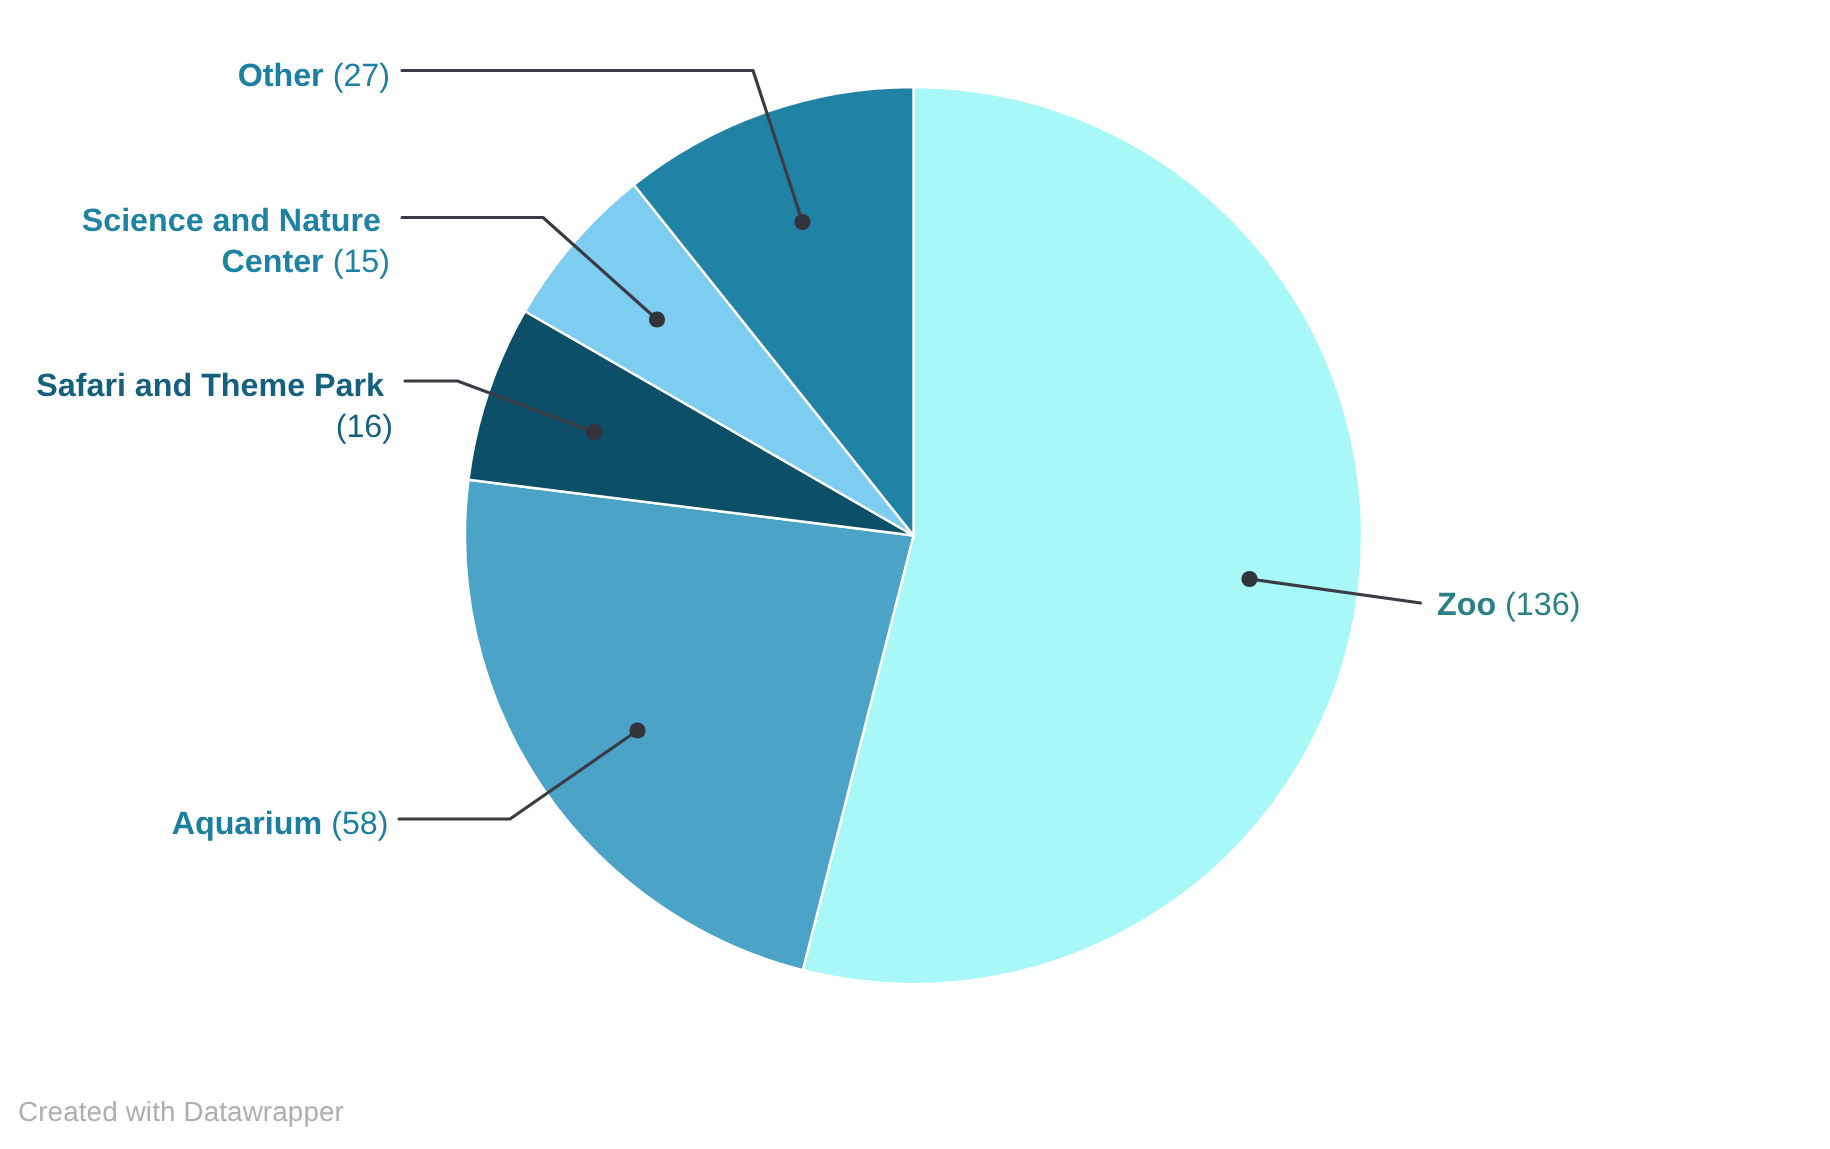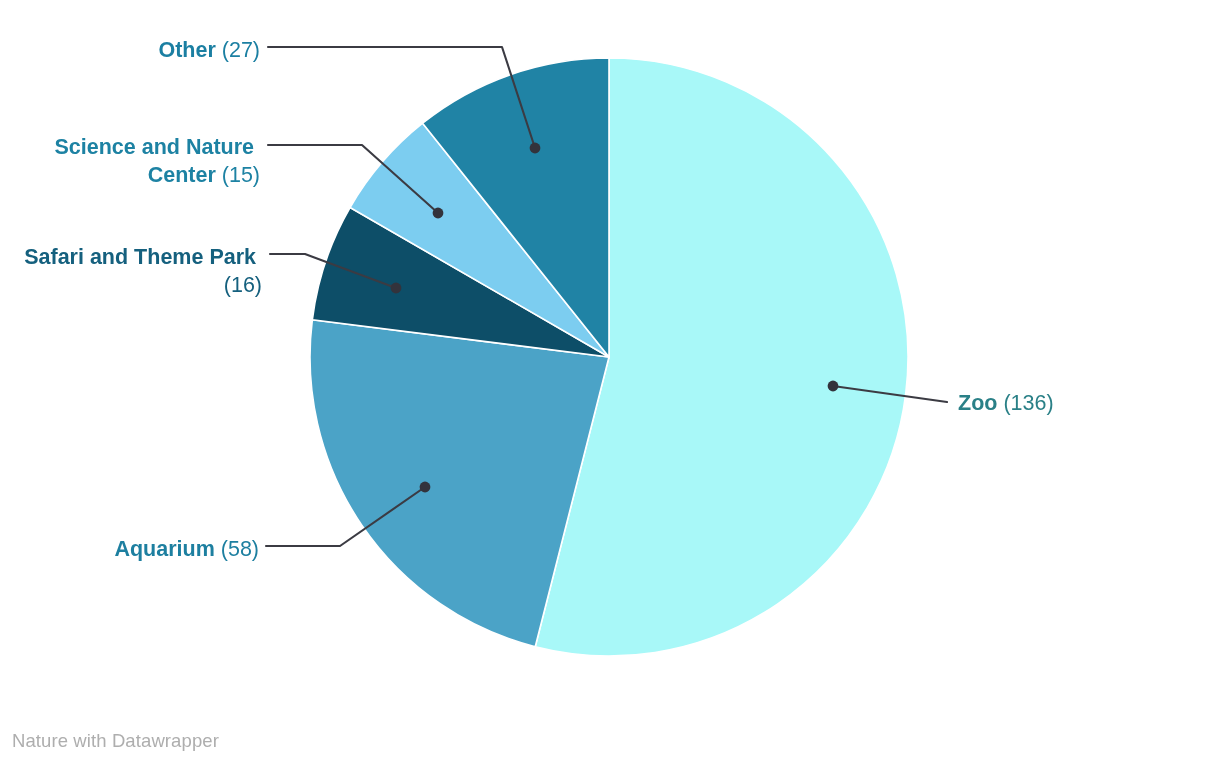--- a/index.html
+++ b/index.html
@@ -103,14 +103,14 @@
         <tspan>Aquarium</tspan><tspan> </tspan><tspan class="val">(58)</tspan>
       </text>
 
       <text class="lbl" x="958" y="410" text-anchor="start" fill="#2a8087">
         <tspan>Zoo</tspan><tspan> </tspan><tspan class="val">(136)</tspan>
       </text>
 
     </g>
   </svg>
 
-  <div class="footer-text">Nature with Datawrapper</div>
+  <div class="footer-text">Created with Datawrapper</div>
 </div>
 
 </body></html>

